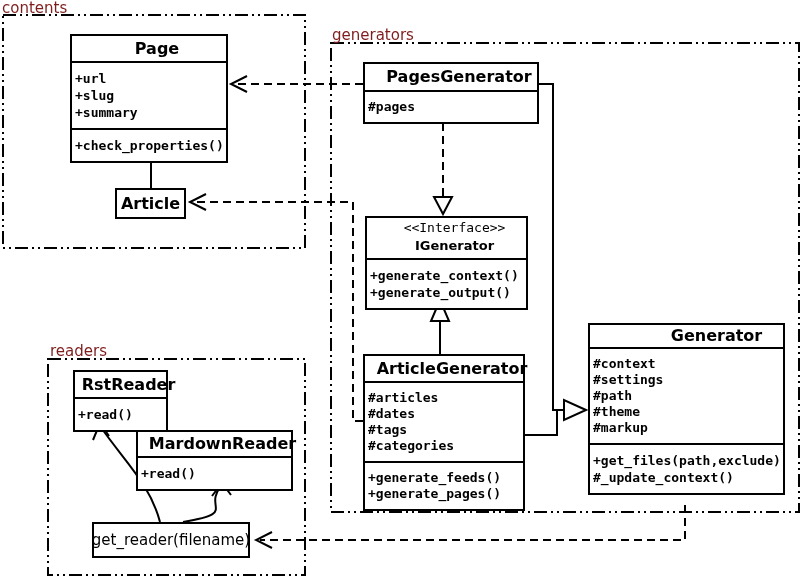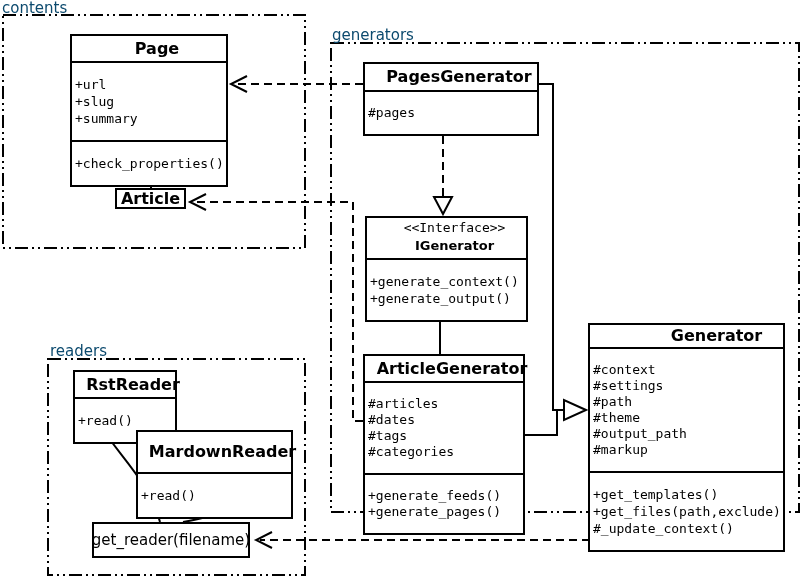--- a/index.html
+++ b/index.html
@@ -4,27 +4,27 @@
 <style>
   html,body{margin:0;padding:0;background:#fff;}
   .canvas{position:relative;width:803px;height:579px;background:#ffffff;color:#000;
           font-family:"DejaVu Sans",sans-serif;overflow:hidden;}
   .lines{position:absolute;left:0;top:0;width:803px;height:579px;}
   .pkgb{fill:none;stroke:#000;stroke-width:2;stroke-dasharray:13 4 2 4 2 4;}
   .dep{fill:none;stroke:#000;stroke-width:2;stroke-dasharray:8 5;}
   .sol{fill:none;stroke:#000;stroke-width:2;}
   .tri{fill:#fff;stroke:#000;stroke-width:2;}
   .oa{fill:none;stroke:#000;stroke-width:2;}
-  .pkg-label{position:absolute;font-size:15px;line-height:16px;color:#0c4a6e;}
+  .pkg-label{position:absolute;font-size:15px;line-height:16px;color:#7f1d1d;}
   .cls{position:absolute;border:2px solid #000;background:#fff;box-sizing:border-box;}
   .cls-title{font-weight:bold;font-size:16px;line-height:16px;text-align:right;
              display:flex;flex-direction:column;align-items:center;justify-content:center;padding-left:16px;}
   .stereo{font-family:"DejaVu Sans Mono",monospace;font-size:13px;font-weight:normal;line-height:16px;}
   .big{font-size:13px;line-height:20px;}
-  .sec{border-top:2px solid #000;padding:13px 3px;font-family:"DejaVu Sans Mono",monospace;font-size:13px;}
+  .sec{border-top:2px solid #000;padding:7px 3px;font-family:"DejaVu Sans Mono",monospace;font-size:13px;font-weight:bold;}
   .row{line-height:17px;white-space:pre;}
   .row16{line-height:16px;white-space:pre;}
   .plainbox{display:flex;align-items:center;justify-content:center;font-size:15px;}
 </style>
 </head>
 <body>
 
 <div class="canvas">
 
   <svg class="lines" viewBox="0 0 803 579">
@@ -70,21 +70,21 @@
     <div class="sec">
       <div class="row">+url</div>
       <div class="row">+slug</div>
       <div class="row">+summary</div>
     </div>
     <div class="sec">
       <div class="row">+check_properties()</div>
     </div>
   </div>
 
-  <div class="cls plainbox" style="left:115px;top:188px;width:71px;height:21px;font-weight:bold;font-size:16px;">
+  <div class="cls plainbox" style="left:115px;top:188px;width:71px;height:31px;font-weight:bold;font-size:16px;">
     <span>Article</span>
   </div>
 
   <div class="cls" style="left:363px;top:62px;width:176px;">
     <div class="cls-title" style="height:26px;">PagesGenerator</div>
     <div class="sec">
       <div class="row16">#pages</div>
     </div>
   </div>
 
@@ -113,39 +113,37 @@
     </div>
   </div>
 
   <div class="cls" style="left:588px;top:323px;width:197px;">
     <div class="cls-title" style="height:22px;margin-left:44px;">Generator</div>
     <div class="sec">
       <div class="row16">#context</div>
       <div class="row16">#settings</div>
       <div class="row16">#path</div>
       <div class="row16">#theme</div>
-      <div class="row16">#output_path</div>
       <div class="row16">#markup</div>
     </div>
     <div class="sec">
-      <div class="row">+get_templates()</div>
       <div class="row">+get_files(path,exclude)</div>
       <div class="row">#_update_context()</div>
     </div>
   </div>
 
-  <div class="cls" style="left:73px;top:370px;width:104px;">
+  <div class="cls" style="left:73px;top:370px;width:95px;">
     <div class="cls-title" style="height:25px;">RstReader</div>
     <div class="sec">
       <div class="row">+read()</div>
     </div>
   </div>
 
   <div class="cls" style="left:136px;top:430px;width:157px;">
-    <div class="cls-title" style="height:40px;">MardownReader</div>
+    <div class="cls-title" style="height:24px;">MardownReader</div>
     <div class="sec">
       <div class="row">+read()</div>
     </div>
   </div>
 
   <div class="cls plainbox" style="left:92px;top:522px;width:158px;height:36px;">
     <span>get_reader(filename)</span>
   </div>
 
 </div>

